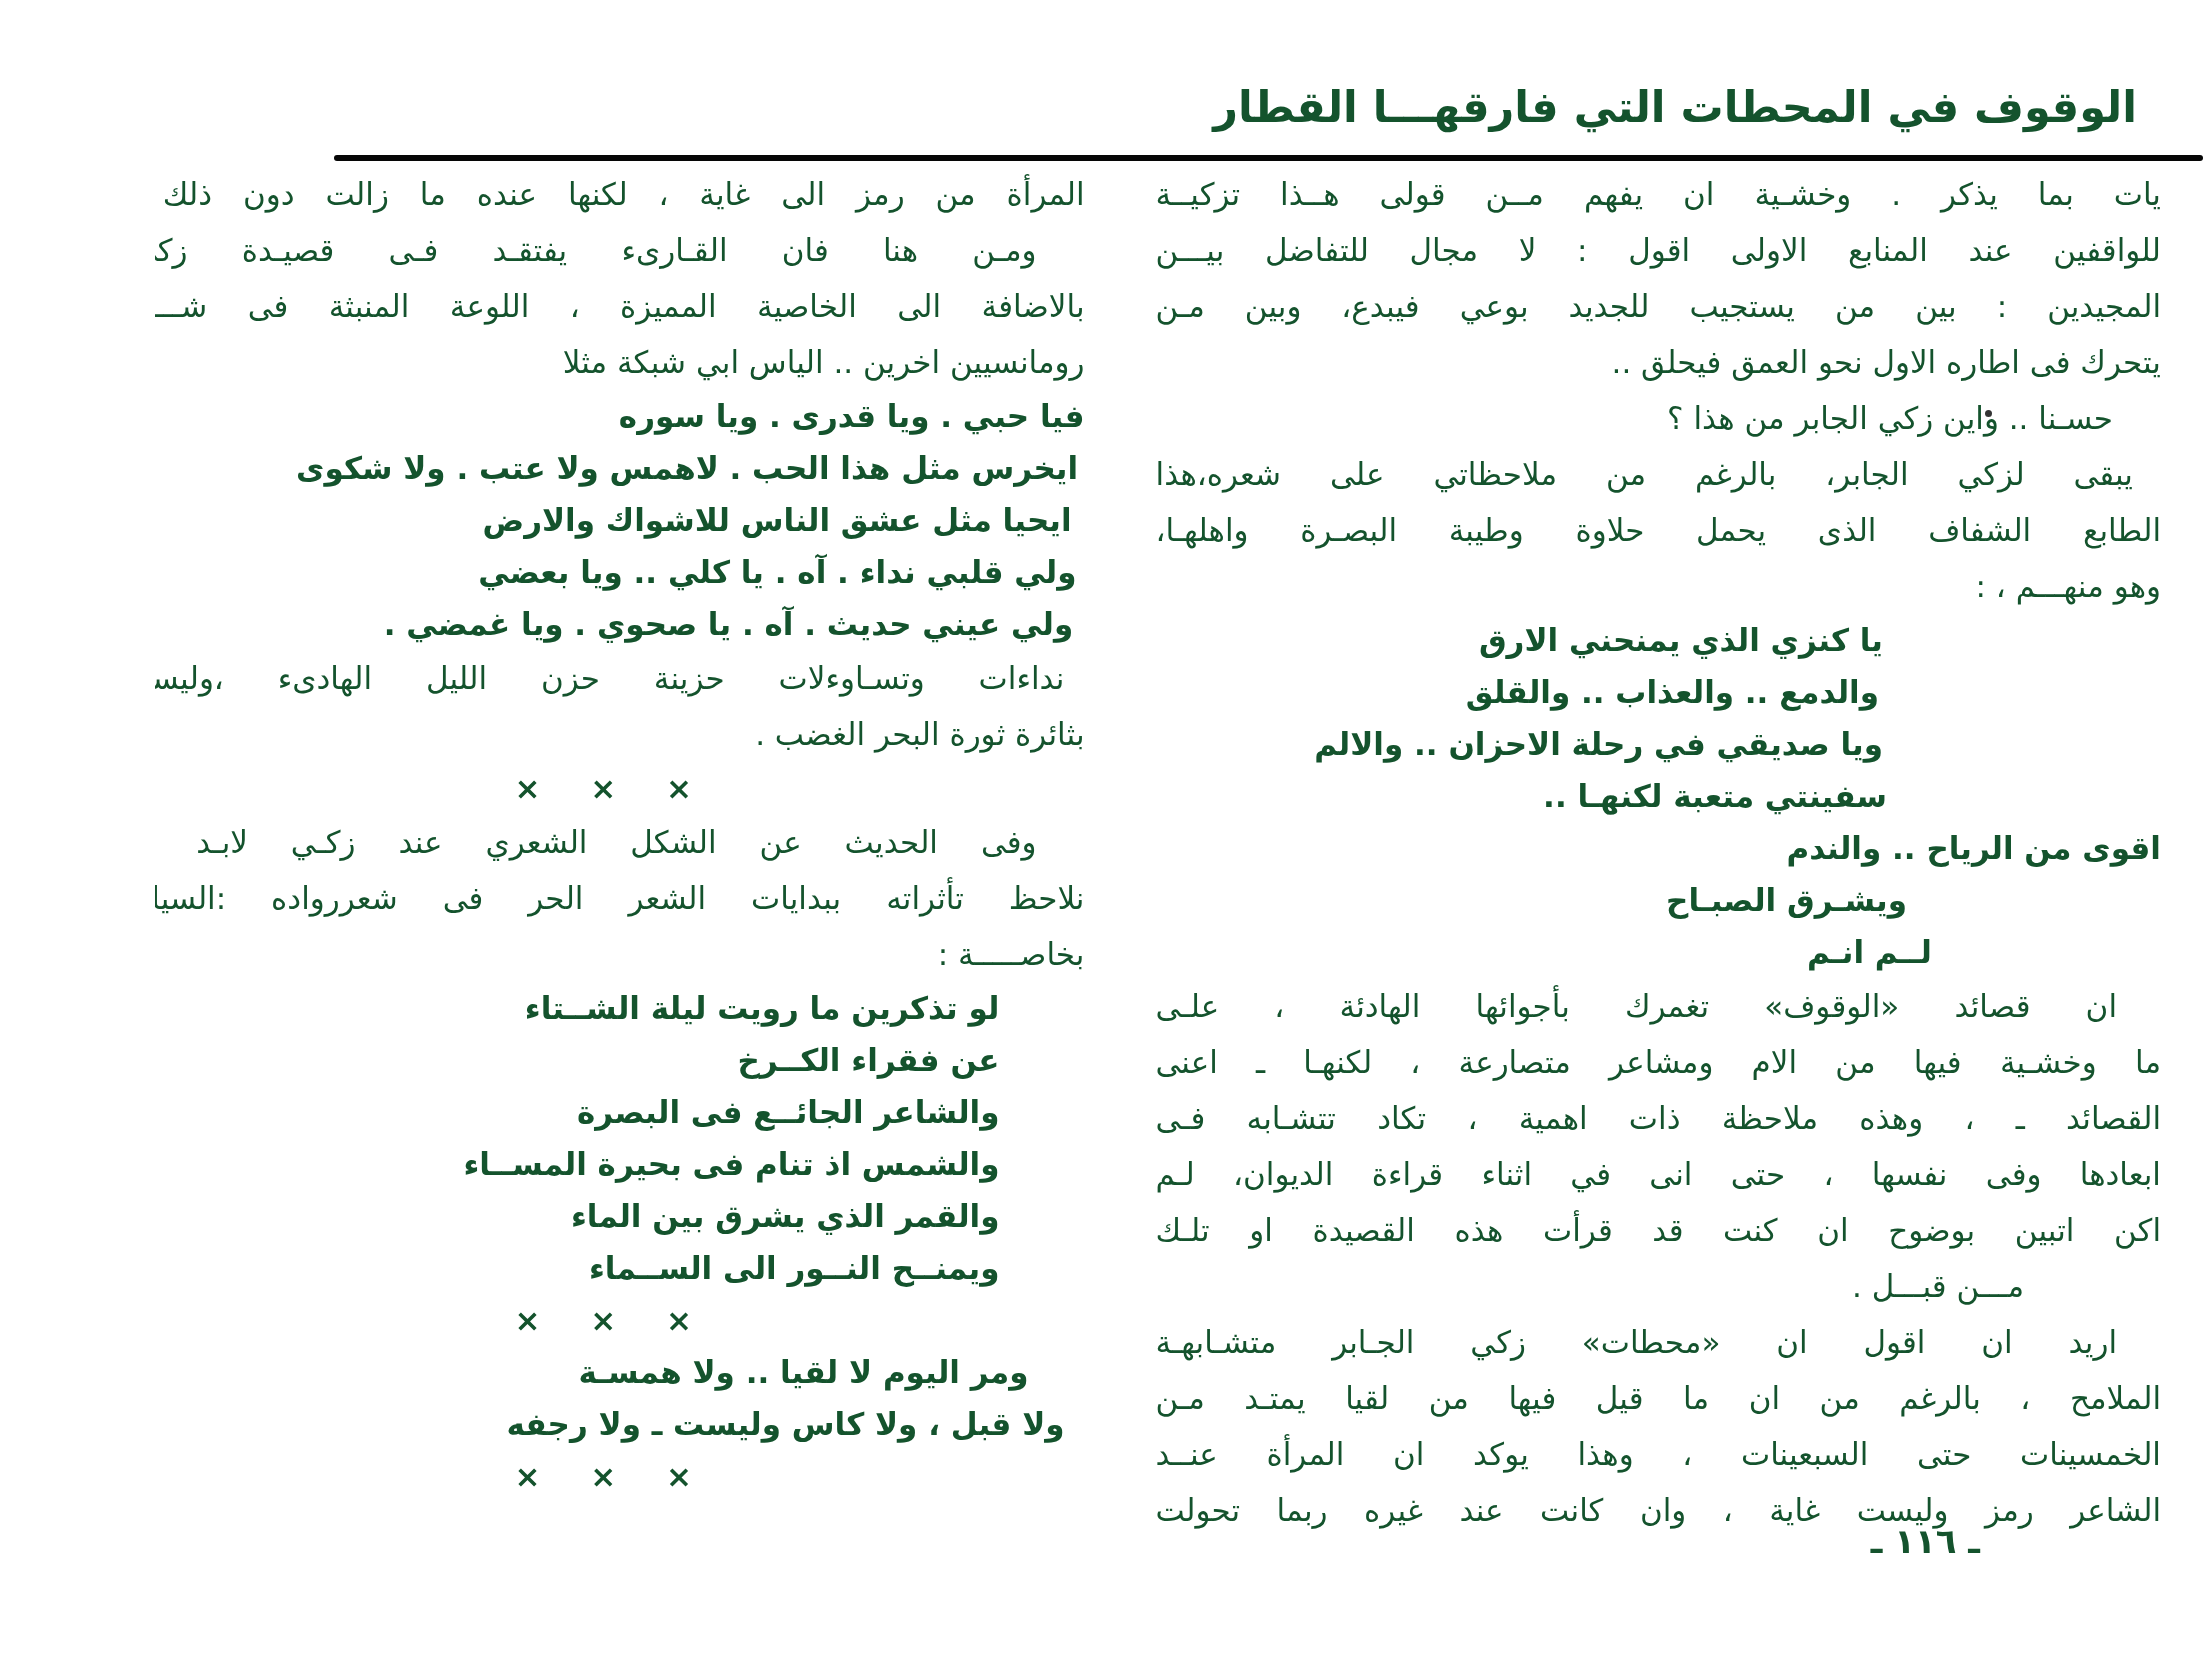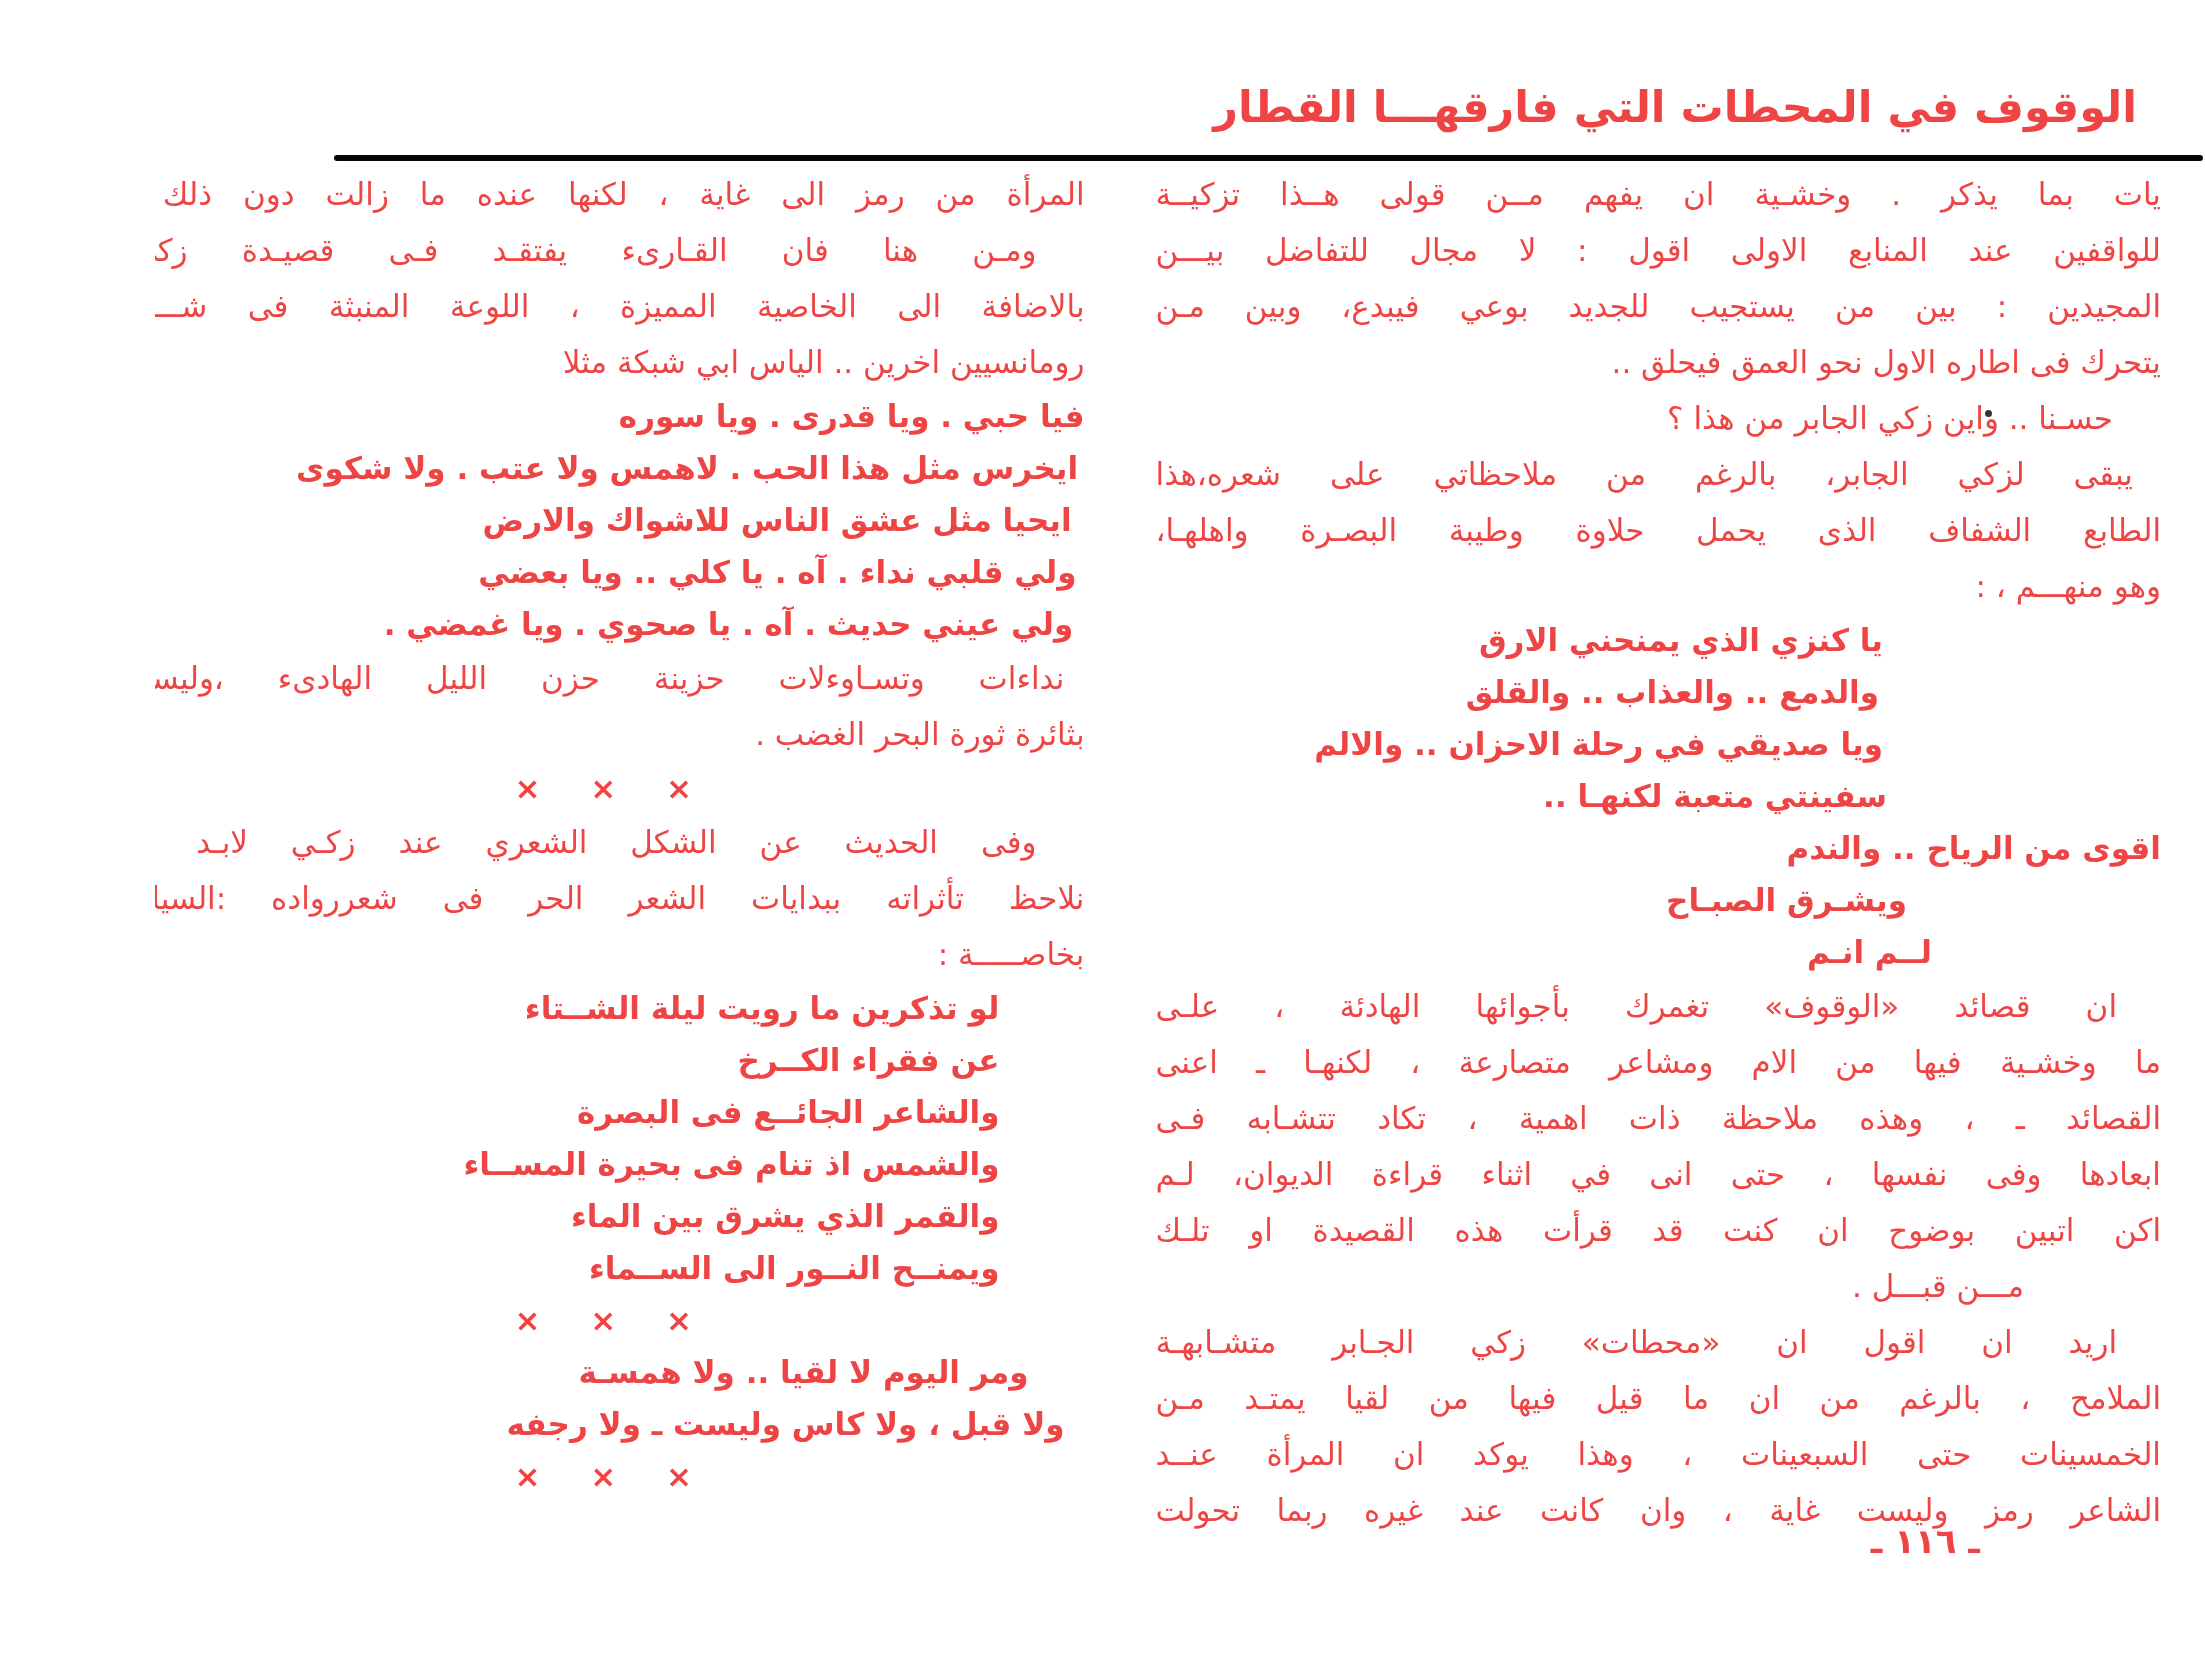--- a/index.html
+++ b/index.html
@@ -1,21 +1,21 @@
 <!DOCTYPE html>
 <html lang="ar" dir="rtl" style="font-size:13px"><head>
 <meta charset="utf-8">
 <style>
   html,body{margin:0;padding:0;background:#ffffff;}
   .page{
     position:relative;
     width:2050px;
     height:1661px;
     background:#ffffff;
-    color:#ef4444;
+    color:#14532d;
     direction:rtl;
     font-family:"DejaVu Sans", sans-serif;
     overflow:hidden;
   }
   .title{
     position:absolute;
     top:69px;
     right:68px;
     font-size:43px;
     font-weight:700;

